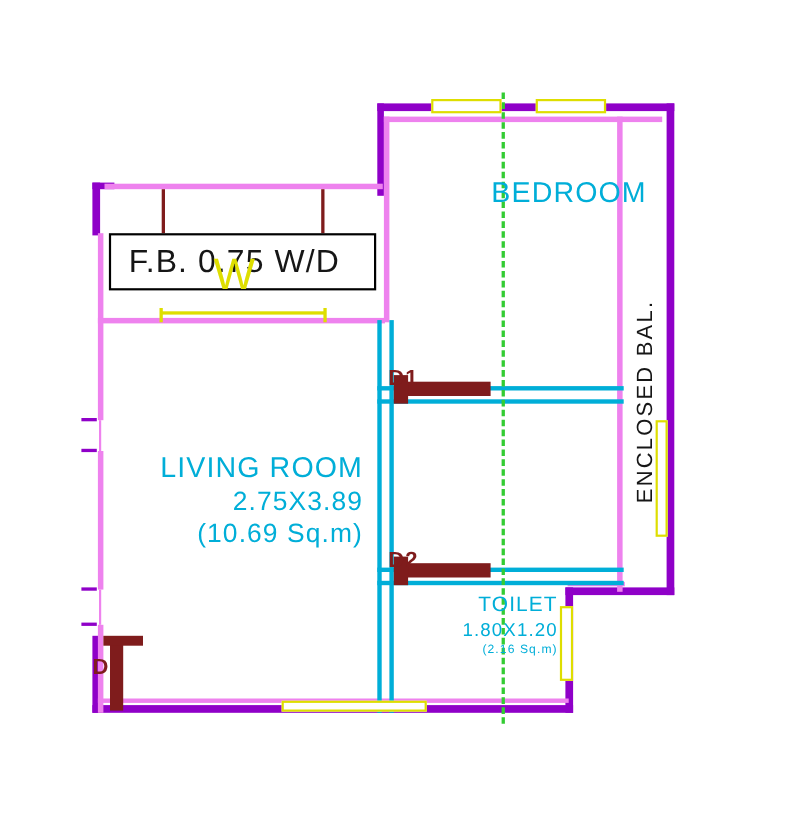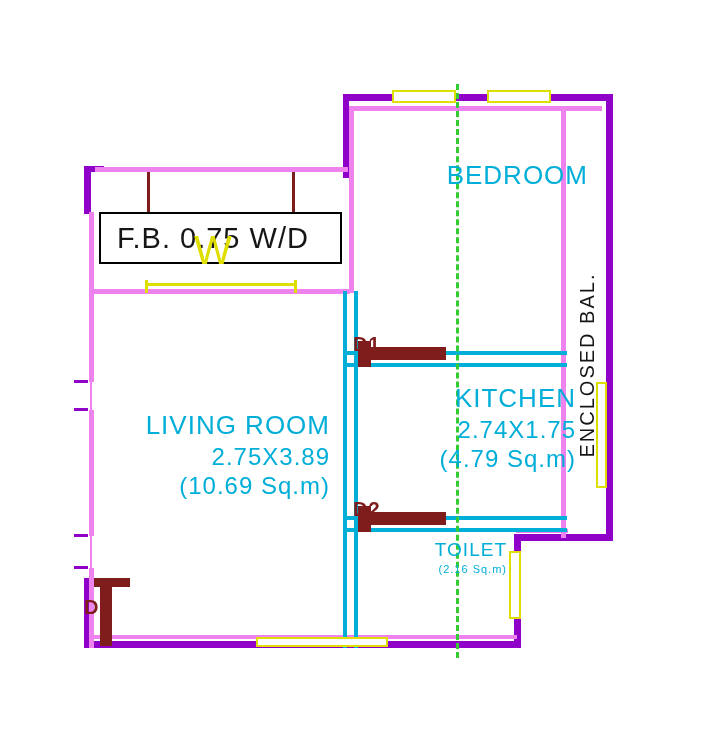--- a/index.html
+++ b/index.html
@@ -118,34 +118,30 @@
   <div class="fb-box">
     <span>F.B. 0.75 W/D</span>
   </div>
 
   <div class="w-label">W</div>
 
   <div class="room-label" style="left:388px;top:160px;width:200px">
     <div class="rname">BEDROOM</div>
   </div>
 
-  <div class="room-label" style="left:386px;top:383px;width:190px">
-    <div class="rname">KITCHEN</div>
-    <div class="rdim">2.74X1.75</div>
-    <div class="rarea">(4.79 Sq.m)</div>
-  </div>
 
   <div class="room-label" style="left:105px;top:410px;width:225px">
     <div class="rname">LIVING ROOM</div>
     <div class="rdim">2.75X3.89</div>
     <div class="rarea">(10.69 Sq.m)</div>
   </div>
 
   <div class="room-label small" style="left:347px;top:538px;width:160px">
     <div class="rname">TOILET</div>
+    <div class="rdim">1.80X1.20</div>
     <div class="rarea">(2.16 Sq.m)</div>
   </div>
 
   <div class="vtext">ENCLOSED BAL.</div>
 
   <div class="door-label" style="left:353px;top:333px">D1</div>
   <div class="door-label" style="left:353px;top:498px">D2</div>
   <div class="door-label" style="left:84px;top:596px">D</div>
 
 </div>

